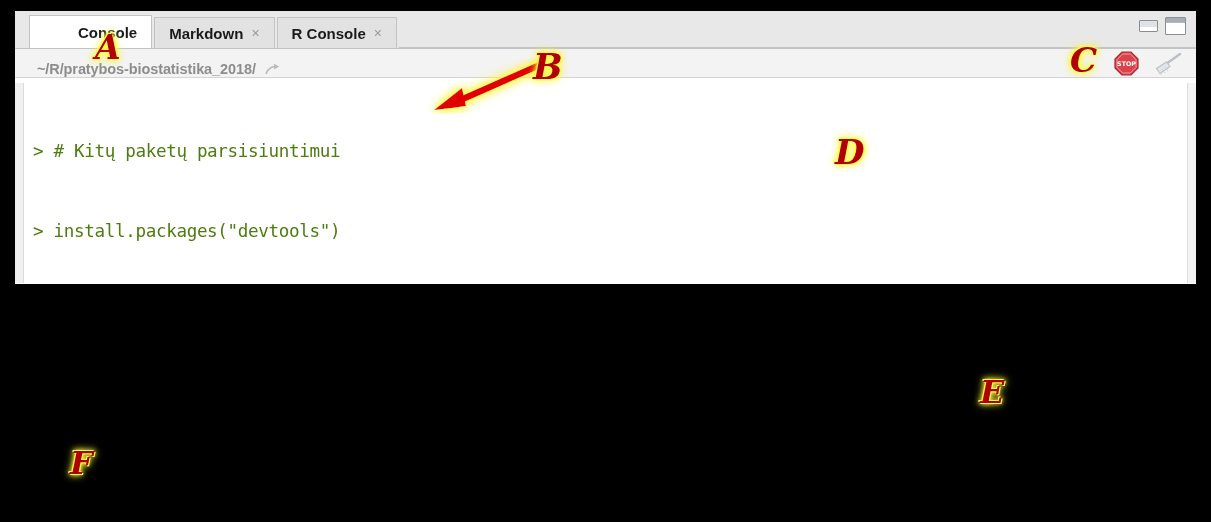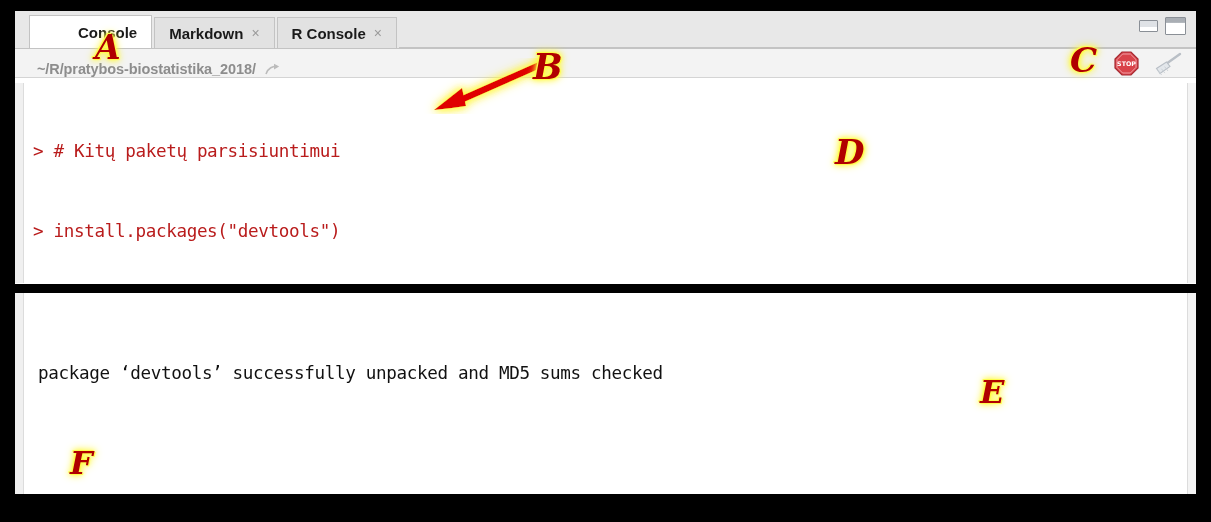--- a/index.html
+++ b/index.html
@@ -148,21 +148,21 @@
   }
   .console-lines {
     flex: 1;
     padding: 2px 0 0 9px;
     font-family: "DejaVu Sans Mono", monospace;
     font-size: 17.6px;
     line-height: 26.5px;
     white-space: pre;
     letter-spacing: -0.35px;
   }
-  .ln-in  { color: #b91c1c; }
+  .ln-in  { color: #4d7c0f; }
   .ln-blk { color: #111111; }
 
   
   .pane-bottom {
     position: absolute;
     left: 14px; top: 292px;
     width: 1183px; height: 203px;
     background: #ffffff;
     border: 1px solid #000000;
     display: flex;
@@ -264,32 +264,20 @@
         
         
         
         
         
       </div>
       <div class="sb-gutter-right"></div>
     </div>
   </div>
 
-  <div class="pane-bottom">
-    <div class="sb-gutter-left"></div>
-    <div class="console-lines">
-      <div class="ln-blk">package ‘devtools’ successfully unpacked and MD5 sums checked</div>
-      <div class="ln-blk">&nbsp;</div>
-      
-      
-      
-      
-    </div>
-    <div class="sb-gutter-right"></div>
-  </div>
 
   <svg class="arrow-b" viewBox="0 0 130 56">
     <defs>
       <filter id="glow" x="-60%" y="-60%" width="220%" height="220%">
         <feDropShadow dx="0" dy="0" stdDeviation="3" flood-color="#ffff44" flood-opacity="1"></feDropShadow>
         <feDropShadow dx="0" dy="0" stdDeviation="5" flood-color="#ffee22" flood-opacity="0.95"></feDropShadow>
       </filter>
     </defs>
     <g filter="url(#glow)">
       <line x1="124" y1="6" x2="38" y2="44" stroke="#e00000" stroke-width="6.5" stroke-linecap="round"></line>

